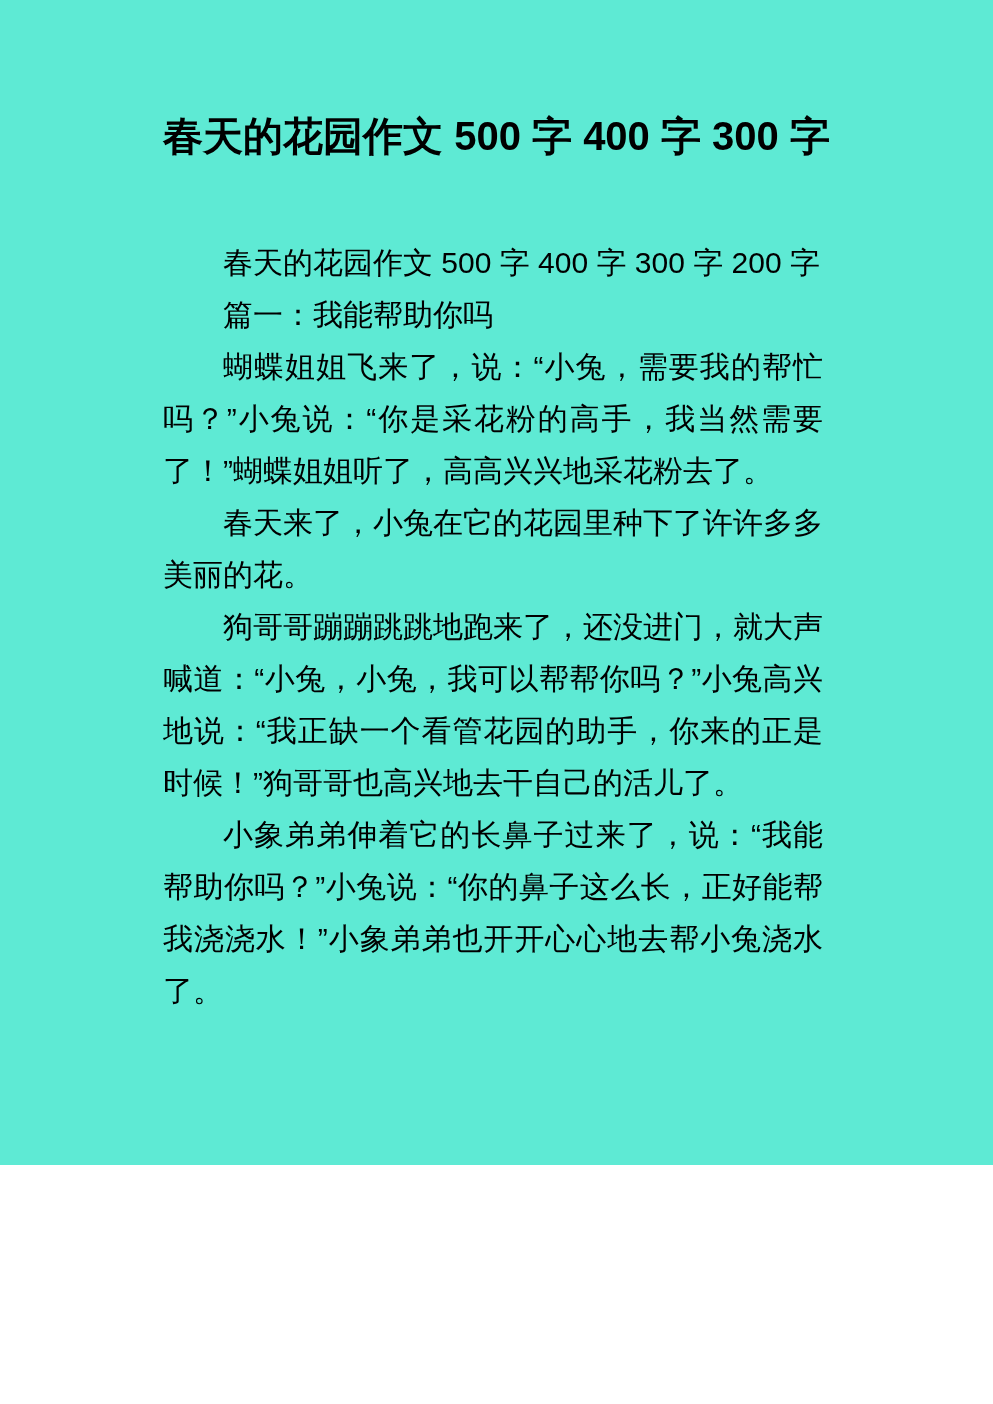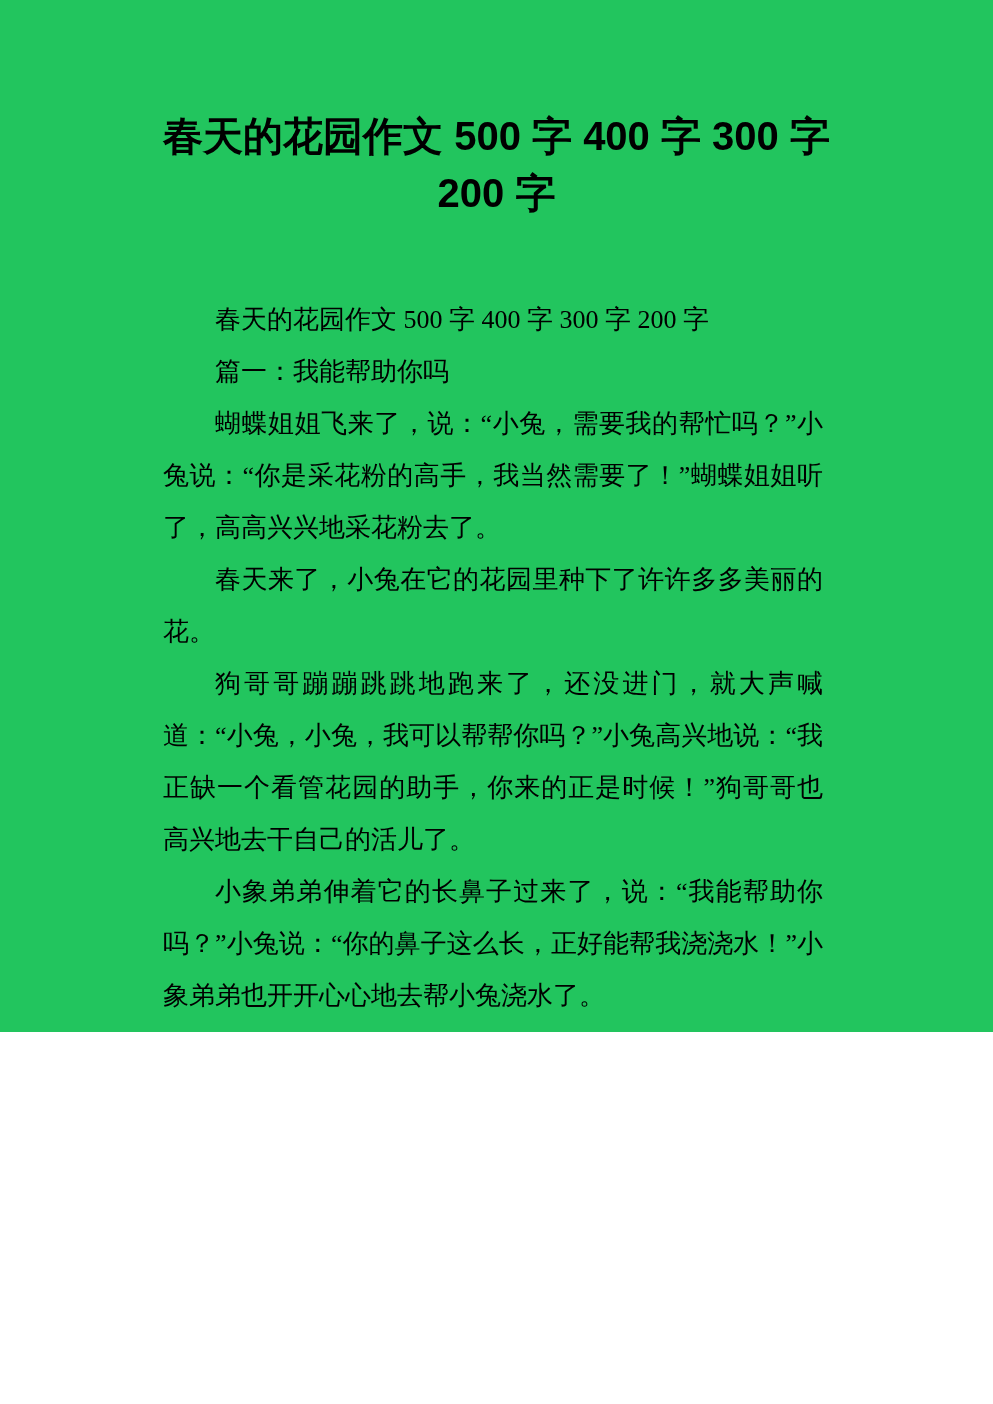--- a/index.html
+++ b/index.html
@@ -3,59 +3,58 @@
 <meta charset="utf-8">
 <style>
   html, body {
     margin: 0;
     padding: 0;
     background: #ffffff;
   }
   .page {
     position: relative;
     width: 993px;
-    height: 1032px;
-    background: #22c55e;
+    height: 1165px;
+    background: #5eead4;
     color: #000000;
     overflow: hidden;
   }
   .doc-title {
     margin: 0;
     padding-top: 108px;
     text-align: center;
     font-family: "Liberation Sans", "DejaVu Sans", sans-serif;
     font-weight: 700;
     font-size: 40px;
     line-height: 57px;
     color: #000000;
   }
   .doc-body {
     margin: 72px auto 0 163px;
     width: 660px;
-    font-family: Liberation Serif, serif;
-    font-size: 26px;
+    font-family: Liberation Sans, sans-serif;
+    font-size: 30px;
     line-height: 52px;
     color: #000000;
     text-align: justify;
     text-justify: inter-ideograph;
   }
   .doc-body p {
     margin: 0;
     padding: 0;
     text-indent: 2em;
   }
 </style>
 </head>
 <body>
 
 <div class="page">
 
   <h1 class="doc-title">
     <div>春天的花园作文 500 字 400 字 300 字</div>
-    <div>200 字</div>
   </h1>
 
   <div class="doc-body">
     <p>春天的花园作文 500 字 400 字 300 字 200 字</p>
     <p>篇一：我能帮助你吗</p>
     <p>蝴蝶姐姐飞来了，说：“小兔，需要我的帮忙吗？”小兔说：“你是采花粉的高手，我当然需要了！”蝴蝶姐姐听了，高高兴兴地采花粉去了。</p>
     <p>春天来了，小兔在它的花园里种下了许许多多美丽的花。</p>
     <p>狗哥哥蹦蹦跳跳地跑来了，还没进门，就大声喊道：“小兔，小兔，我可以帮帮你吗？”小兔高兴地说：“我正缺一个看管花园的助手，你来的正是时候！”狗哥哥也高兴地去干自己的活儿了。</p>
     <p>小象弟弟伸着它的长鼻子过来了，说：“我能帮助你吗？”小兔说：“你的鼻子这么长，正好能帮我浇浇水！”小象弟弟也开开心心地去帮小兔浇水了。</p>
   </div>

